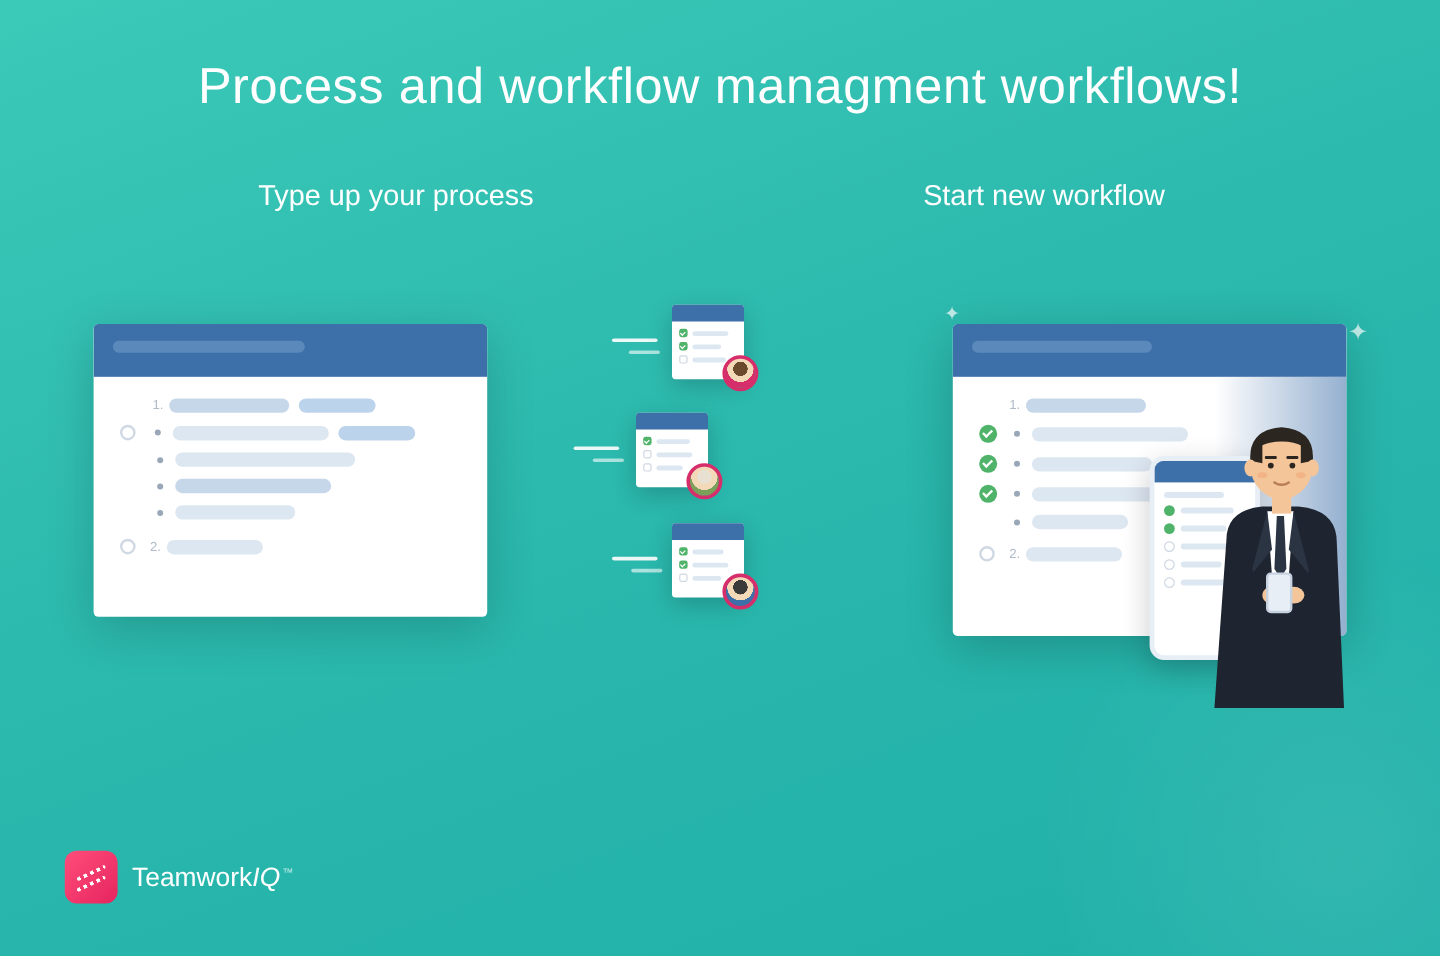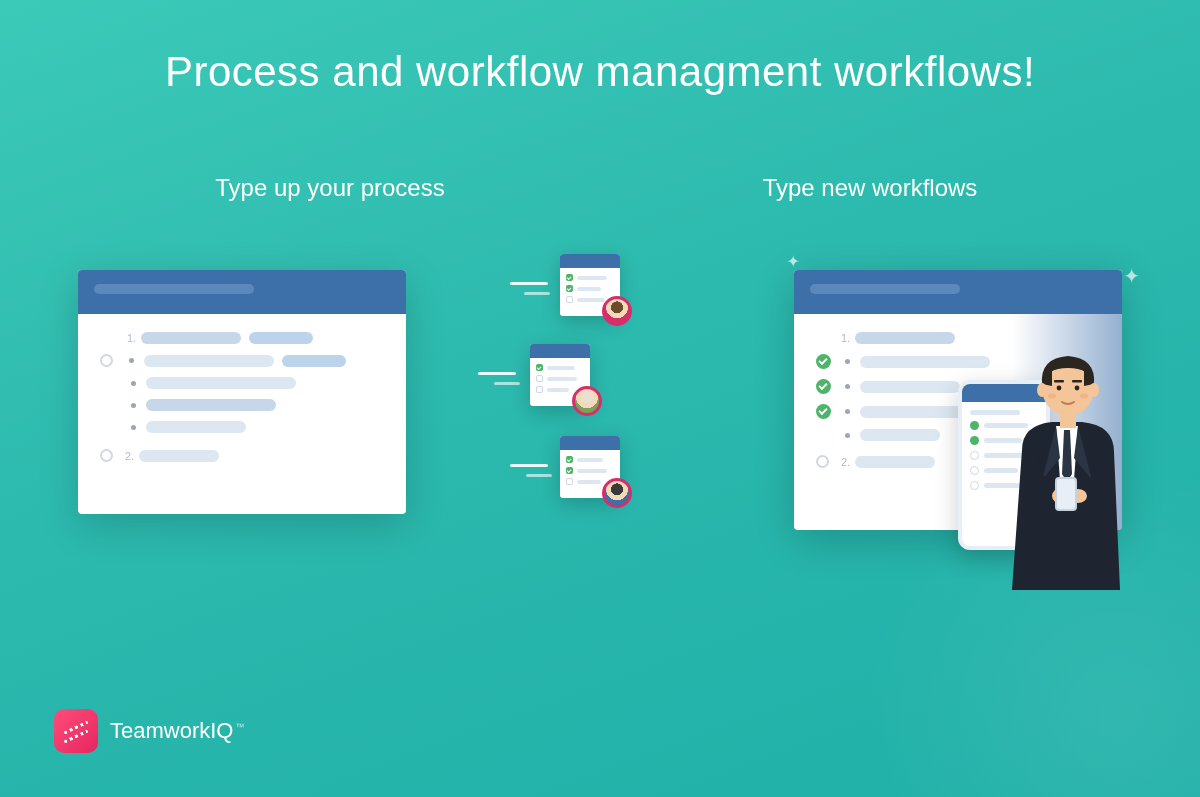--- a/index.html
+++ b/index.html
@@ -40,21 +40,20 @@
     justify-content: space-around;
     padding: 0 60px;
   }
   .col {
     flex: 1;
     text-align: center;
   }
   .col-title {
     font-size: 24px;
     font-weight: 300;
-    margin-top: 24px;
   }
   
   .stage {
     position: absolute;
     top: 260px;
     left: 0;
     width: 100%;
     height: 400px;
   }
   
@@ -220,36 +219,36 @@
   .logo-mark::after{
     content:"";
     position:absolute; left:9px; top:17px; width:26px; height:3px;
     background: repeating-linear-gradient(90deg, #fff 0 3px, transparent 3px 6px);
     transform: rotate(-25deg);
     border-radius:2px;
   }
   .logo-text {
     font-size: 22px; font-weight: 300; color: #fff;
   }
-  .logo-text .iq { font-weight: 500; }
+  .logo-text .iq { font-weight: 500; font-style: italic; }
   .tm { font-size: 9px; vertical-align: super; opacity:.7; margin-left:2px;}
 </style>
 </head>
 <body>
 
 <div class="bg-circle"></div>
 
 <h1 class="headline">Process and workflow managment workflows!</h1>
 
 <div class="columns">
   <div class="col">
     <div class="col-title">Type up your process</div>
   </div>
   <div class="col">
-    <div class="col-title">Type new workflows</div>
+    <div class="col-title">Start new workflow</div>
   </div>
 </div>
 
 <div class="stage">
 
   <div class="card-left">
     <div class="card-header">
       <div class="bar1"></div>
     </div>
     <div class="card-body">

